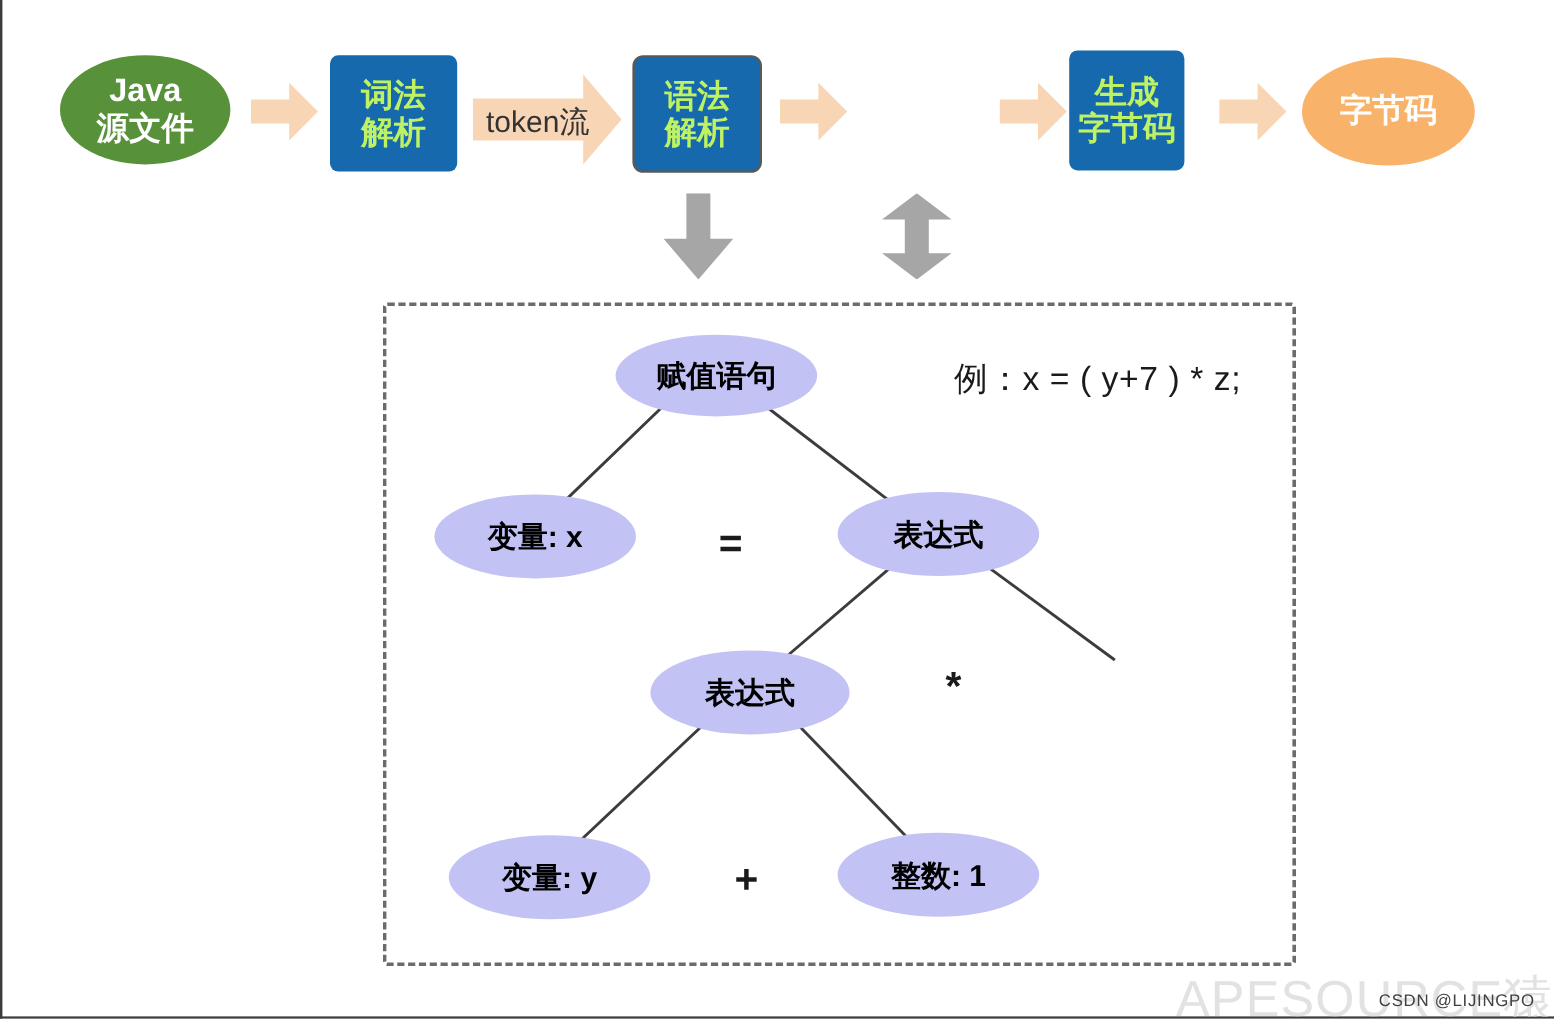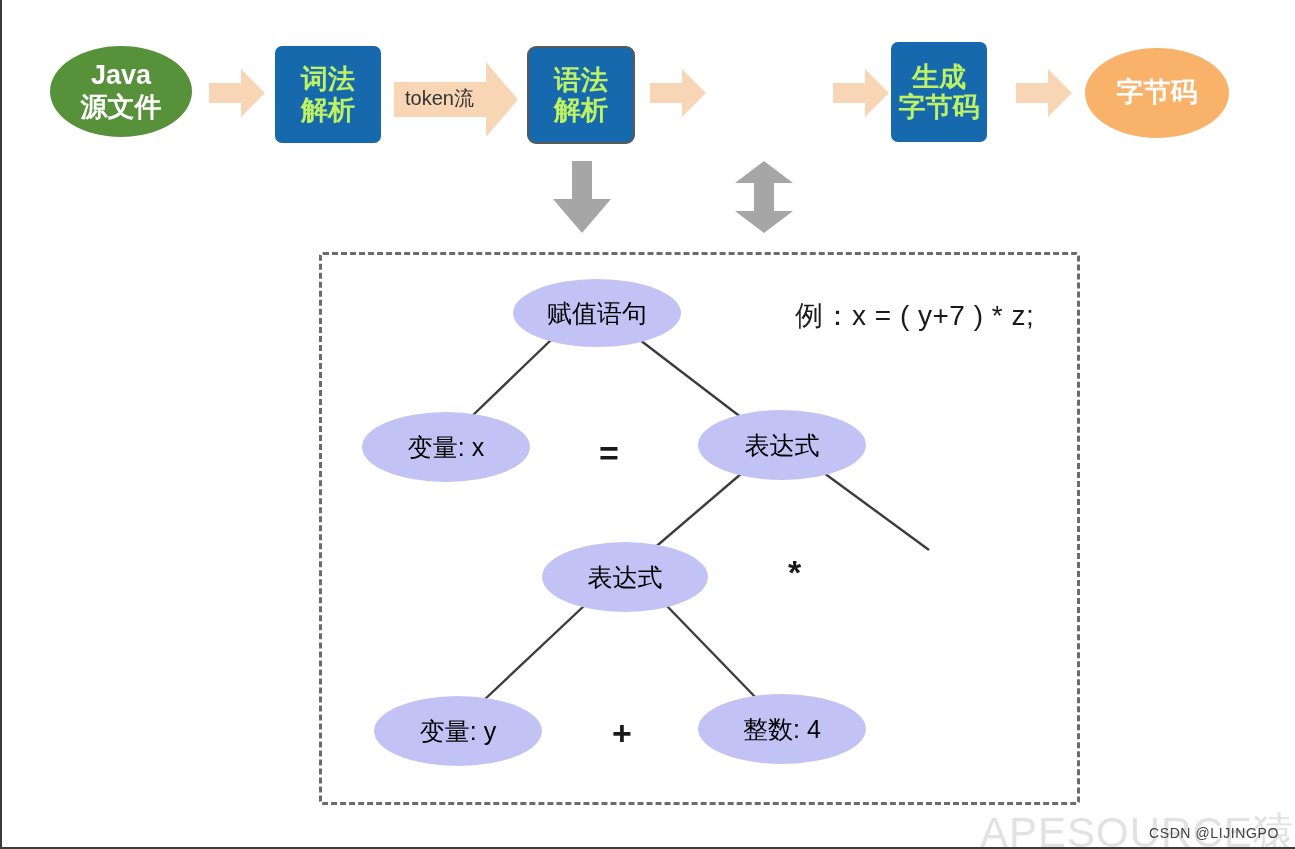--- a/index.html
+++ b/index.html
@@ -53,21 +53,21 @@
   }
 
   
   .arrow-peach {
     position: absolute;
   }
   .arrow-peach svg { display: block; }
 
   .token-label {
     position: absolute;
-    font-size: 20px;
+    font-size: 25px;
     color: #333333;
     letter-spacing: 0px;
     white-space: nowrap;
   }
 
   
   .arrow-gray { position: absolute; }
   .arrow-gray svg { display: block; }
 
   
@@ -92,21 +92,21 @@
     pointer-events: none;
   }
   .tree-node {
     position: absolute;
     display: flex;
     align-items: center;
     justify-content: center;
     background: #c3c2f5;
     border-radius: 50%;
     color: #000000;
-    font-weight: normal;
+    font-weight: bold;
     font-size: 25px;
     white-space: nowrap;
   }
   .op-label {
     position: absolute;
     font-size: 34px;
     font-weight: bold;
     color: #1a1a1a;
     white-space: nowrap;
   }
@@ -241,21 +241,21 @@
   <div class="tree-node" style="left:540px; top:542px; width:166px; height:70px;">
     <span>表达式</span>
   </div>
 
 
   <div class="tree-node" style="left:372px; top:696px; width:168px; height:70px;">
     <span>变量: y</span>
   </div>
 
   <div class="tree-node" style="left:696px; top:694px; width:168px; height:70px;">
-    <span>整数: 4</span>
+    <span>整数: 1</span>
   </div>
 
   <div class="op-label" style="left:597px; top:434px;">=</div>
 
   <div class="op-label" style="left:786px; top:553px;">*</div>
 
   <div class="op-label" style="left:610px; top:714px;">+</div>
 
   <div class="example-text" style="left:793px; top:297px;">例：x = ( y+7 ) * z;</div>
 

